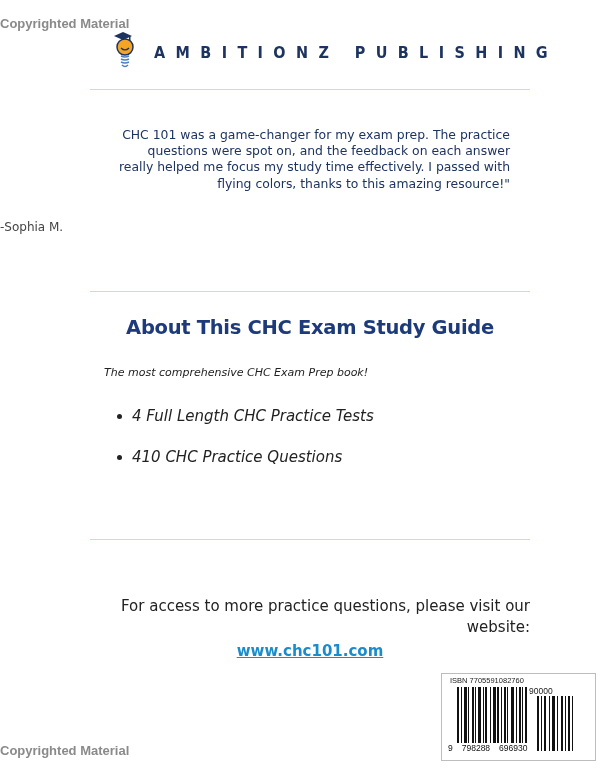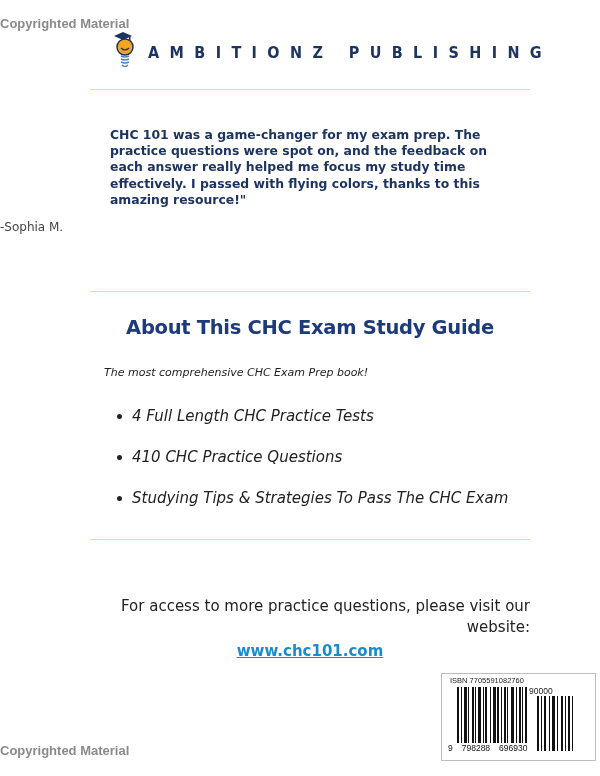--- a/index.html
+++ b/index.html
@@ -1,22 +1,22 @@
 <!DOCTYPE html>
 <html><head>
 <meta charset="utf-8">
 <style>
   html, body { margin:0; padding:0; }
   body { width:600px; height:776px; background:#ffffff; position:relative; overflow:hidden; font-family:"DejaVu Sans", sans-serif; }
   .abs { position:absolute; }
   .copyright { left:0; width:600px; text-align:left; font-family:"Liberation Sans", sans-serif; font-weight:bold; font-size:13px; color:#8a8a8a; }
   .logo-row { left:112px; top:32px; height:40px; display:flex; align-items:center; }
-  .logo-text { font-family:"DejaVu Sans Condensed","DejaVu Sans", sans-serif; font-weight:bold; font-size:16px; color:#1d3461; letter-spacing:10.4px; margin-left:10px; white-space:nowrap; }
+  .logo-text { font-family:"DejaVu Sans Condensed","DejaVu Sans", sans-serif; font-weight:bold; font-size:16px; color:#1d3461; letter-spacing:10.4px; margin-left:16px; white-space:nowrap; }
   .rule { left:90px; width:440px; height:0; border-top:1.5px solid #f0d98a; }
-  .quote { left:110px; width:400px; top:127px; text-align:left; font-family:"DejaVu Sans", sans-serif; font-weight:bold; font-size:12.4px; line-height:16.2px; color:#1d3461; }
+  .quote { left:110px; width:400px; top:127px; text-align:right; font-family:"DejaVu Sans", sans-serif; font-weight:normal; font-size:12.4px; line-height:16.2px; color:#1d3461; }
   .author { left:0; width:488px; top:220px; text-align:left; font-size:12px; color:#444; }
   .heading { left:0; width:620px; top:316px; text-align:center; font-family:"DejaVu Sans", sans-serif; font-weight:bold; font-size:19.5px; color:#1d3a7a; letter-spacing:-0.3px; }
   .intro { left:104px; top:366px; font-size:11px; color:#222;font-style:italic; }
   .bullets { left:113px; top:403px; margin:0; padding:0; list-style:none; }
   .bullets li { position:relative; padding-left:19px; font-size:15px; color:#222; height:41px; line-height:26px; white-space:nowrap;font-style:italic; }
   .bullets li .dot { position:absolute; left:4px; top:11px; width:5px; height:5px; border-radius:50%; background:#222; }
   .access { left:90px; width:440px; top:596px; text-align:right; font-size:15px; line-height:21px; color:#222; }
   .link { left:0; width:620px; top:642px; text-align:center; font-weight:bold; font-size:15px; color:#1a8ccc; text-decoration:underline; }
   .barcode-box { left:441px; top:673px; width:153px; height:86px; background:#fff; border:1px solid #bdbdbd; }
   .isbn-label { position:absolute; left:8px; top:2px; font-family:"Liberation Sans", sans-serif; font-size:7.5px; color:#222; }
@@ -52,21 +52,20 @@
 <div class="abs author">-Sophia M.</div>
 
 <div class="abs rule" style="top:291px;"></div>
 
 <div class="abs heading">About This CHC Exam Study Guide</div>
 <div class="abs intro">The most comprehensive CHC Exam Prep book!</div>
 
 <ul class="abs bullets">
   <li><span class="dot"></span><span>4 Full Length CHC Practice Tests</span></li>
   <li><span class="dot"></span><span>410 CHC Practice Questions</span></li>
-  <li><span class="dot"></span><span>Studying Tips &amp; Strategies To Pass The CHC Exam</span></li>
 </ul>
 
 <div class="abs rule" style="top:539px;"></div>
 
 <div class="abs access">For access to more practice questions, please visit our website:</div>
 <div class="abs link">www.chc101.com</div>
 
 <div class="abs barcode-box">
   <div class="isbn-label">ISBN 7705591082760</div>
   <div class="price">90000</div>

